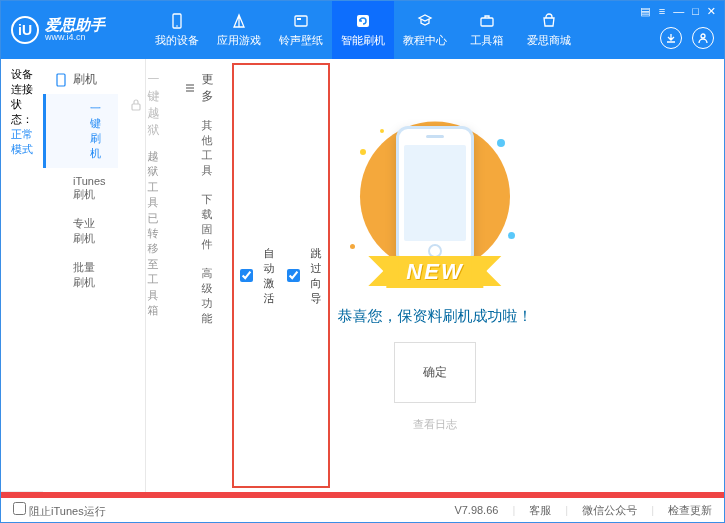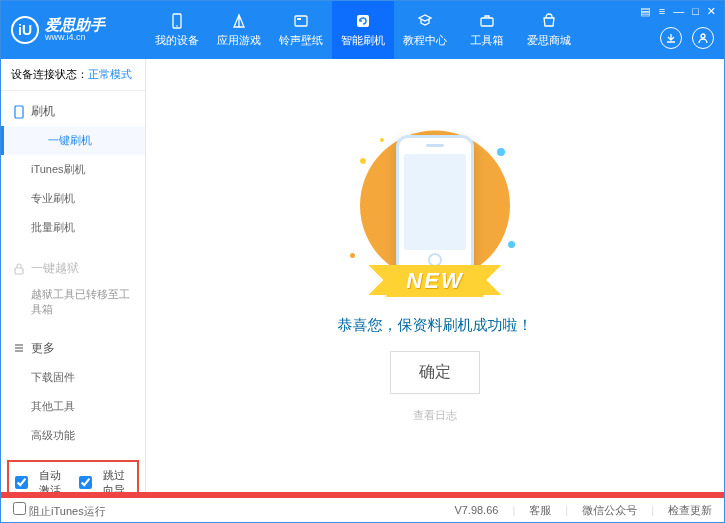--- a/index.html
+++ b/index.html
@@ -12,21 +12,21 @@
 .logo-title { font-size: 15px; font-weight: bold; font-style: italic; }
 .logo-url { font-size: 9px; opacity: 0.9; }
 .nav { display: flex; height: 100%; }
 .nav-item { width: 62px; display: flex; flex-direction: column; align-items: center; justify-content: center; cursor: pointer; font-size: 11px; gap: 3px; }
 .nav-item.active { background: #0d6efd; }
 .nav-icon { width: 18px; height: 18px; display: flex; align-items: center; justify-content: center; }
 .header-right { position: absolute; right: 8px; top: 4px; display: flex; gap: 8px; font-size: 11px; }
 .header-right-bottom { position: absolute; right: 10px; bottom: 10px; display: flex; gap: 10px; }
 .circ-btn { width: 22px; height: 22px; border: 1.5px solid #fff; border-radius: 50%; display: flex; align-items: center; justify-content: center; cursor: pointer; }
 .body { flex: 1; display: flex; overflow: hidden; }
-.sidebar { width: 145px; border-right: 1px solid #e8e8e8; display: flex; flex-direction: column; }
+.sidebar { width: 145px; border-right: 1px solid #e8e8e8; display: flex; flex-direction: row; }
 .conn-status { padding: 8px 10px; font-size: 11px; border-bottom: 1px solid #eee; }
 .conn-status .mode { color: #1e88f5; }
 .side-section { padding: 6px 0; }
 .side-head { display: flex; align-items: center; padding: 6px 12px; color: #555; gap: 6px; font-size: 12px; }
 .side-head.locked { color: #bbb; }
 .side-item { padding: 7px 12px 7px 30px; color: #666; cursor: pointer; font-size: 11px; }
 .side-item.active { color: #1e88f5; border-left: 3px solid #1e88f5; background: #f5f9ff; padding-left: 44px; }
 .side-note { padding: 4px 12px 4px 30px; color: #999; font-size: 11px; line-height: 1.4; }
 .side-spacer { flex: 1; }
 .checkbox-row { border: 2px solid #e74c3c; margin: 4px 6px; padding: 6px; display: flex; gap: 12px; font-size: 11px; }
@@ -39,21 +39,21 @@
 .phone::before { content: ""; position: absolute; top: 6px; left: 50%; transform: translateX(-50%); width: 18px; height: 3px; background: #c8dff4; border-radius: 2px; }
 .phone::after { content: ""; position: absolute; bottom: 5px; left: 50%; transform: translateX(-50%); width: 10px; height: 10px; border: 2px solid #c8dff4; border-radius: 50%; }
 .phone-screen { position: absolute; top: 16px; bottom: 22px; left: 5px; right: 5px; background: #e8f3fd; border-radius: 2px; }
 .ribbon { position: absolute; left: 50%; top: 58%; transform: translateX(-50%); background: #ffd233; color: #fff; font-weight: bold; font-size: 22px; letter-spacing: 2px; padding: 3px 20px; font-style: italic; text-shadow: 1px 1px 0 #e6a800; margin-top: 38px; }
 .ribbon::before, .ribbon::after { content: ""; position: absolute; top: 0; border: 15px solid #ffd233; }
 .ribbon::before { left: -18px; border-left-color: transparent; }
 .ribbon::after { right: -18px; border-right-color: transparent; }
 .dots { position: absolute; width: 100%; height: 100%; }
 .dot { position: absolute; border-radius: 50%; }
 .success-text { font-size: 15px; color: #0369a1; margin-bottom: 16px; }
-.confirm-btn { border: 1px solid #ddd; background: #fff; padding: 10px 28px; font-size: 16px; cursor: pointer; color: #555; }
+.confirm-btn { border: 1px solid #ddd; background: #fff; padding: 21px 28px; font-size: 12px; cursor: pointer; color: #555; }
 .view-log { margin-top: 14px; color: #bbb; font-size: 11px; cursor: pointer; }
 .footer { height: 30px; border-top: 6px solid #ef4444; display: flex; align-items: center; padding: 0 12px; font-size: 11px; color: #666; }
 .footer-left { display: flex; align-items: center; gap: 4px; }
 .footer-right { margin-left: auto; display: flex; gap: 14px; align-items: center; }
 .divider { color: #ddd; }
 svg { display: block; }
 </style>
 </head>
 <body>
 
@@ -185,22 +185,22 @@
       </div>
       <div class="side-section">
         <div class="side-head">
           <span>
               <svg width="12" height="12" viewBox="0 0 12 12">
                 <path d="M2 3 H10 M2 6 H10 M2 9 H10" stroke="#888" stroke-width="1.3"></path>
               </svg>
             </span>
           <span>更多</span>
         </div>
+        <div class="side-item">其他工具</div>
         <div class="side-item">下载固件</div>
-        <div class="side-item">其他工具</div>
         <div class="side-item">高级功能</div>
       </div>
       <div class="side-spacer"></div>
       <div class="checkbox-row">
         <label>
             <input type="checkbox" checked="" style="">
             <span>自动激活</span>
           </label>
         <label>
             <input type="checkbox" checked="" style="">

